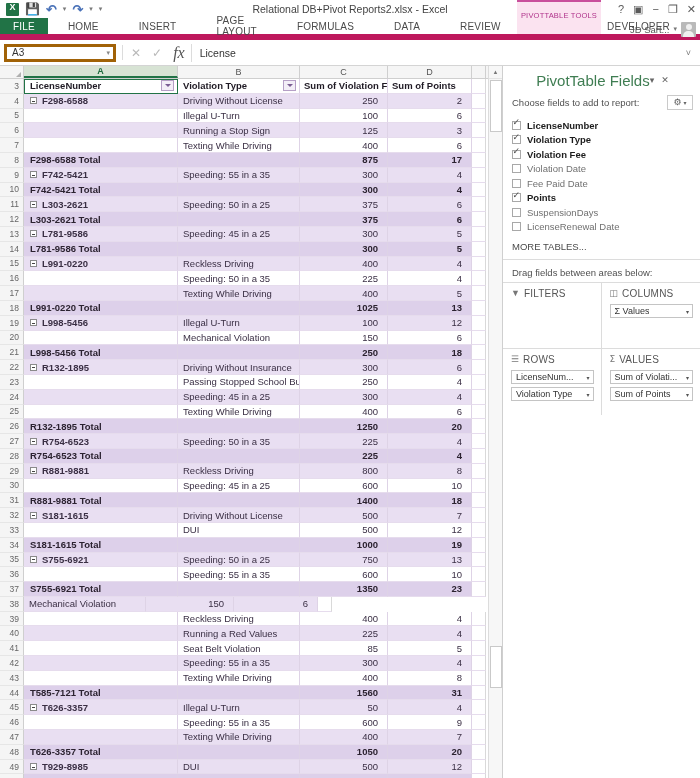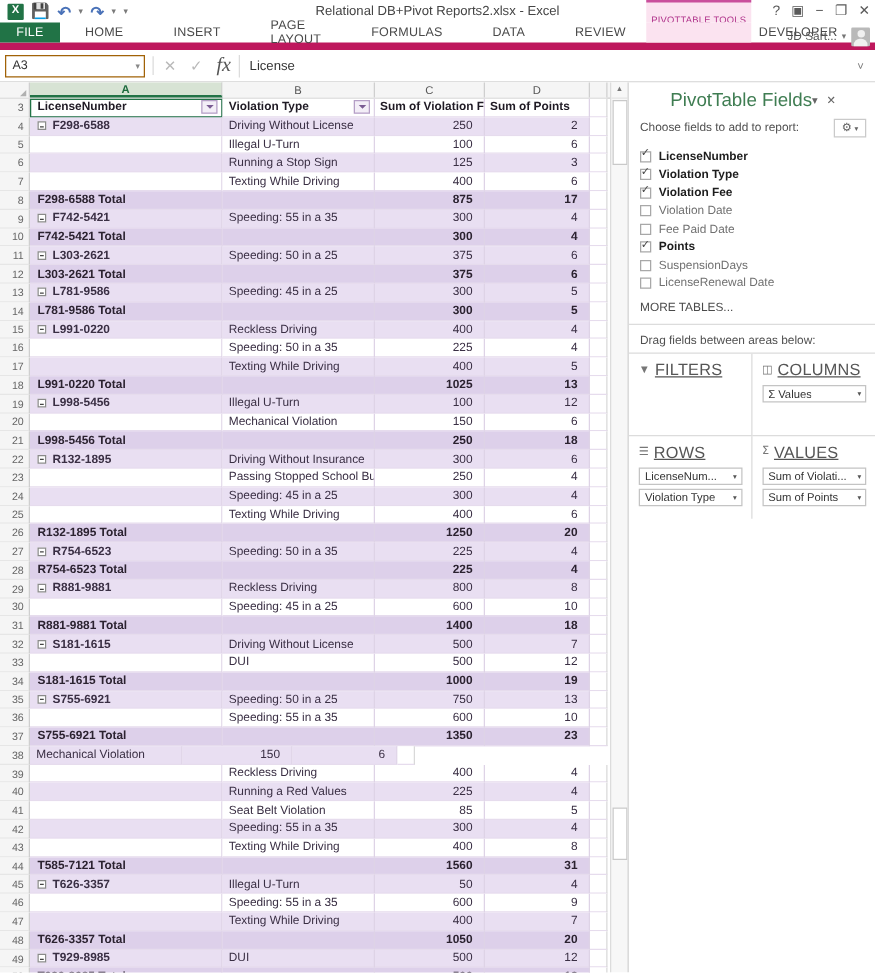--- a/index.html
+++ b/index.html
@@ -119,21 +119,21 @@
   
   .fbar {
     height: 26px;
     background: #ffffff;
     display: flex; align-items: center;
     padding: 0 4px;
     border-bottom: 1px solid #d4d4d4;
   }
   .namebox {
     width: 112px; height: 18px;
-    border: 1px solid #a16207;
+    border: 3px solid #a16207;
     background: #fff;
     display: flex; align-items: center; justify-content: space-between;
     padding: 0 3px 0 5px;
     font-size: 10px; color: #333;
   }
   .namebox .cv { font-size: 7px; color: #888; }
   .fsep { width: 1px; height: 15px; background: #dcdcdc; margin: 0 6px; }
   .fbtns { display: flex; align-items: center; gap: 11px; padding: 0 6px 0 2px; }
   .fbtn { font-size: 12px; color: #b9b9b9; line-height: 1; }
   .fx { font-size: 16px; color: #555; font-style: italic; font-family: "Liberation Serif", serif; }
@@ -300,21 +300,21 @@
   .more { padding: 7px 0 0 9px; font-size: 9.5px; color: #4a4a4a; }
   .pane-div { height: 1px; background: #dcdcdc; margin: 7px 0 0 0; }
   .drag-note { padding: 7px 9px 4px; font-size: 9.5px; color: #505050; }
 
   .areas { display: flex; flex-wrap: wrap; border-top: 1px solid #dcdcdc; }
   .area { width: 50%; padding: 5px 7px 6px 8px; min-height: 66px; }
   .area.bl { border-right: 1px solid #dcdcdc; }
   .area.top { border-bottom: 1px solid #dcdcdc; }
   .area-hd { display: flex; align-items: center; gap: 4px; margin-bottom: 5px; }
   .area-hd .ic { font-size: 9px; color: #777; line-height: 1; }
-  .area-hd .tx { font-size: 13px; color: #555; letter-spacing: .2px; text-decoration: underline; }
+  .area-hd .tx { font-size: 10px; color: #555; letter-spacing: .2px; }
   .pill {
     height: 14px; border: 1px solid #c4c4c4; background: #fff;
     display: flex; align-items: center; justify-content: space-between;
     padding: 0 3px 0 4px; margin-bottom: 3px;
   }
   .pill .pt { font-size: 9px; color: #333; overflow: hidden; white-space: nowrap; }
   .pill .pc { font-size: 6px; color: #555; }
 
   .sigma { font-family: "DejaVu Sans", sans-serif; }
 </style>

